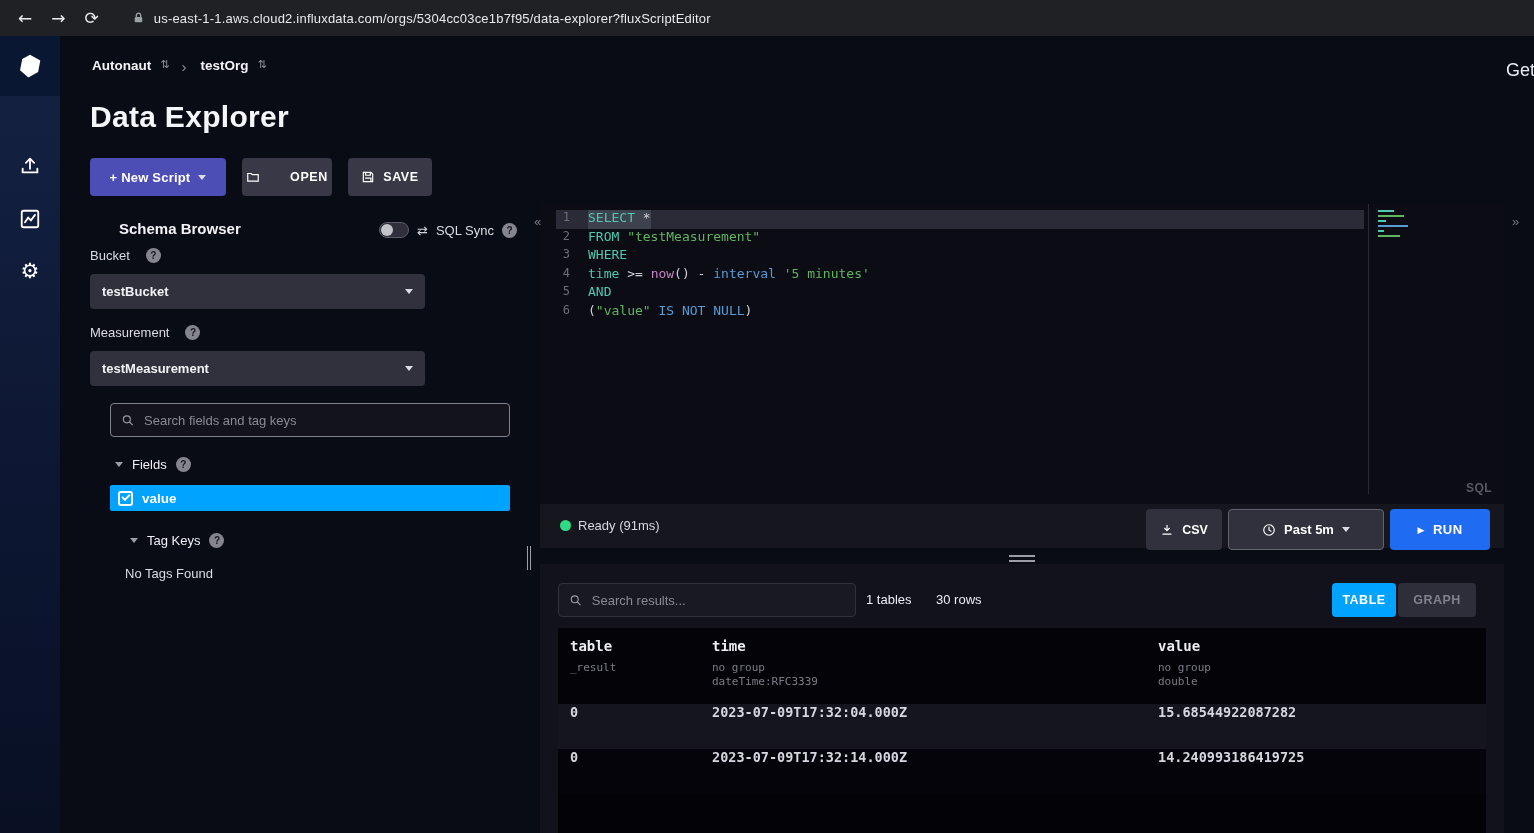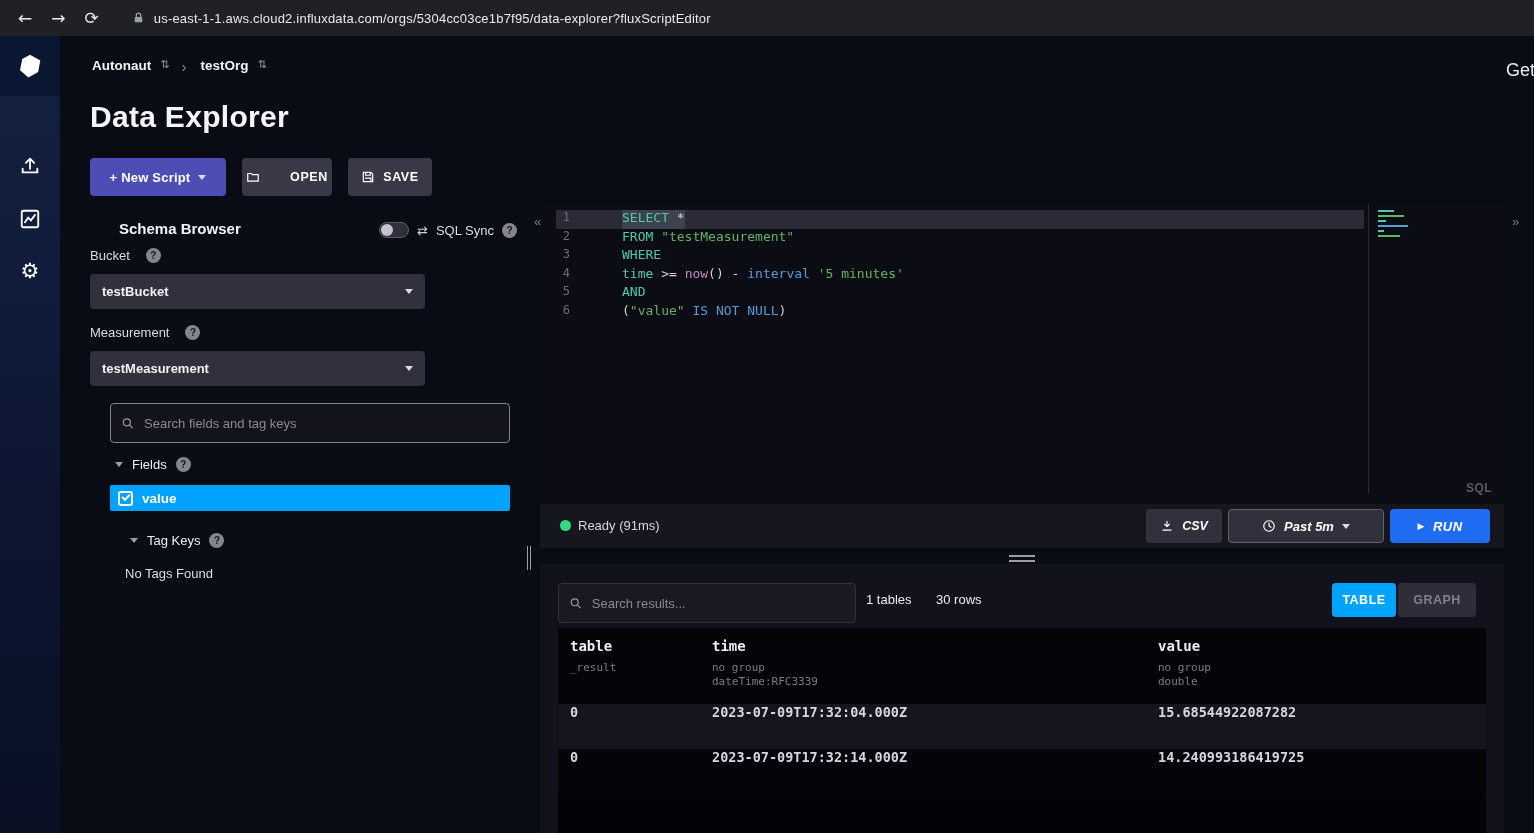--- a/index.html
+++ b/index.html
@@ -50,21 +50,21 @@
             position:relative; cursor:pointer; }
   .toggle .knob { position:absolute; left:1px; top:1px; width:12px; height:12px; border-radius:50%; background:#c3c3cc; }
   .sync-glyph { color:#d0d0da; font-size:13px; font-family:"DejaVu Sans",sans-serif; }
   .sync-label { color:#dcdce2; font-size:13px; }
   .help { width:15px; height:15px; border-radius:50%; background:#85858f; color:#17171f; font-size:10px;
           font-weight:bold; display:inline-flex; align-items:center; justify-content:center; cursor:pointer; }
   .field-label { position:absolute; color:#dcdce2; font-size:13px; display:flex; align-items:center; gap:16px; }
   .dropdown { position:absolute; left:90px; width:335px; height:35px; background:#31313d; border-radius:4px;
               display:flex; align-items:center; padding:0 12px; cursor:pointer; }
   .dropdown .dd-label { color:#f2f2f6; font-size:13px; font-weight:bold; flex:1; }
-  .search-box { position:absolute; height:40px; border-radius:4px; display:flex; align-items:center;
+  .search-box { position:absolute; height:34px; border-radius:4px; display:flex; align-items:center;
                 padding:0 10px; gap:9px; }
   .schema-search { left:110px; top:403px; width:400px; background:#13131c; border:1px solid #82828e; }
   .search-box input { background:transparent; border:none; outline:none; color:#e8e8ee; font-size:13px;
                       width:100%; font-family:"Liberation Sans",sans-serif; }
   .search-box input::placeholder { color:#8a8a96; }
   .tree-head { position:absolute; display:flex; align-items:center; gap:9px; color:#f0f0f4;
                font-size:13px; cursor:pointer; }
   .tree-tri { width:0; height:0; border-left:4px solid transparent; border-right:4px solid transparent;
               border-top:5px solid #9d9daa; }
   .value-row { position:absolute; left:110px; top:485px; width:400px; height:26px; background:#00a3ff;
@@ -84,37 +84,37 @@
   .h-handle i { width:26px; height:2px; background:#9d9da8; display:block; }
 
   
   .editor { position:absolute; left:540px; top:204px; width:964px; height:300px; background:#0c0c14; }
   .collapse-l { position:absolute; left:-6px; top:10px; color:#77777f; font-size:13px; cursor:pointer; }
   .collapse-r { position:absolute; left:1512px; top:214px; color:#77777f; font-size:13px; cursor:pointer; }
   .editor-lines { position:absolute; left:16px; top:6px; }
   .code-line { display:flex; height:18.5px; line-height:18.5px; white-space:pre; cursor:text; }
   .code-line.active { background:#2b2b37; width:808px; }
   .lineno { width:14px; text-align:right; margin-right:18px; color:#6d6d78; font:12px "DejaVu Sans Mono",monospace; }
-  .code { font:13px "DejaVu Sans Mono",monospace; color:#ccc;margin-left:34px; }
+  .code { font:13px "DejaVu Sans Mono",monospace; color:#ccc; }
   .code.sel { background:#3e424e; }
   .tk-kw { color:#4ec9b0; } .tk-kw2 { color:#569cd6; } .tk-str { color:#5fb65f; }
   .tk-fn { color:#c586c0; } .tk-pl { color:#cfcfd6; }
   .editor-divider { position:absolute; left:828px; top:0; width:1px; height:290px; background:#2b2b35; }
   .minimap { position:absolute; left:838px; top:6px; width:40px; cursor:pointer; }
   .minimap i { display:block; height:2px; margin-bottom:3px; }
   .mm-kw { background:#4ec9b0; } .mm-str { background:#5fb65f; } .mm-kw2 { background:#569cd6; }
   .lang-badge { position:absolute; left:926px; top:277px; color:#595963; font-size:12px; font-weight:bold;
                 letter-spacing:.5px; }
 
   
   .statusbar { position:absolute; left:540px; top:504px; width:964px; height:44px; background:#16161f; }
   .status-dot { position:absolute; left:20px; top:16px; width:11px; height:11px; border-radius:50%; background:#2fdc84; }
   .status-text { position:absolute; left:38px; top:0; line-height:44px; color:#d8d8df; font-size:13px; }
-  .sbtn { position:absolute; top:5px; height:34px; border-radius:4px; display:flex; align-items:center;
-          justify-content:center; gap:8px; color:#fff; font-size:12.5px; font-weight:bold; cursor:pointer;font-style:italic; }
+  .sbtn { position:absolute; top:5px; height:41px; border-radius:4px; display:flex; align-items:center;
+          justify-content:center; gap:8px; color:#fff; font-size:12.5px; font-weight:bold; cursor:pointer; }
   .btn-csv { left:606px; width:76px; background:#31313d; }
   .btn-range { left:688px; width:156px; background:#31313d; border:1px solid #63636f; font-size:13px; }
   .btn-run { left:850px; width:100px; background:#1f6cf3; letter-spacing:.5px; font-size:13px; }
   .play-glyph { font-size:9px; font-family:"DejaVu Sans",sans-serif; }
 
   
   .results { position:absolute; left:540px; top:564px; width:964px; height:269px; background:#12121c; }
   .results-search { left:18px; top:19px; width:298px; background:#191923; border:1px solid #30303c; position:absolute; }
   .meta-count { position:absolute; top:28px; color:#ecedf2; font-size:13px; font-weight:normal; }
   .tables-count { left:326px; } .rows-count { left:396px; }

